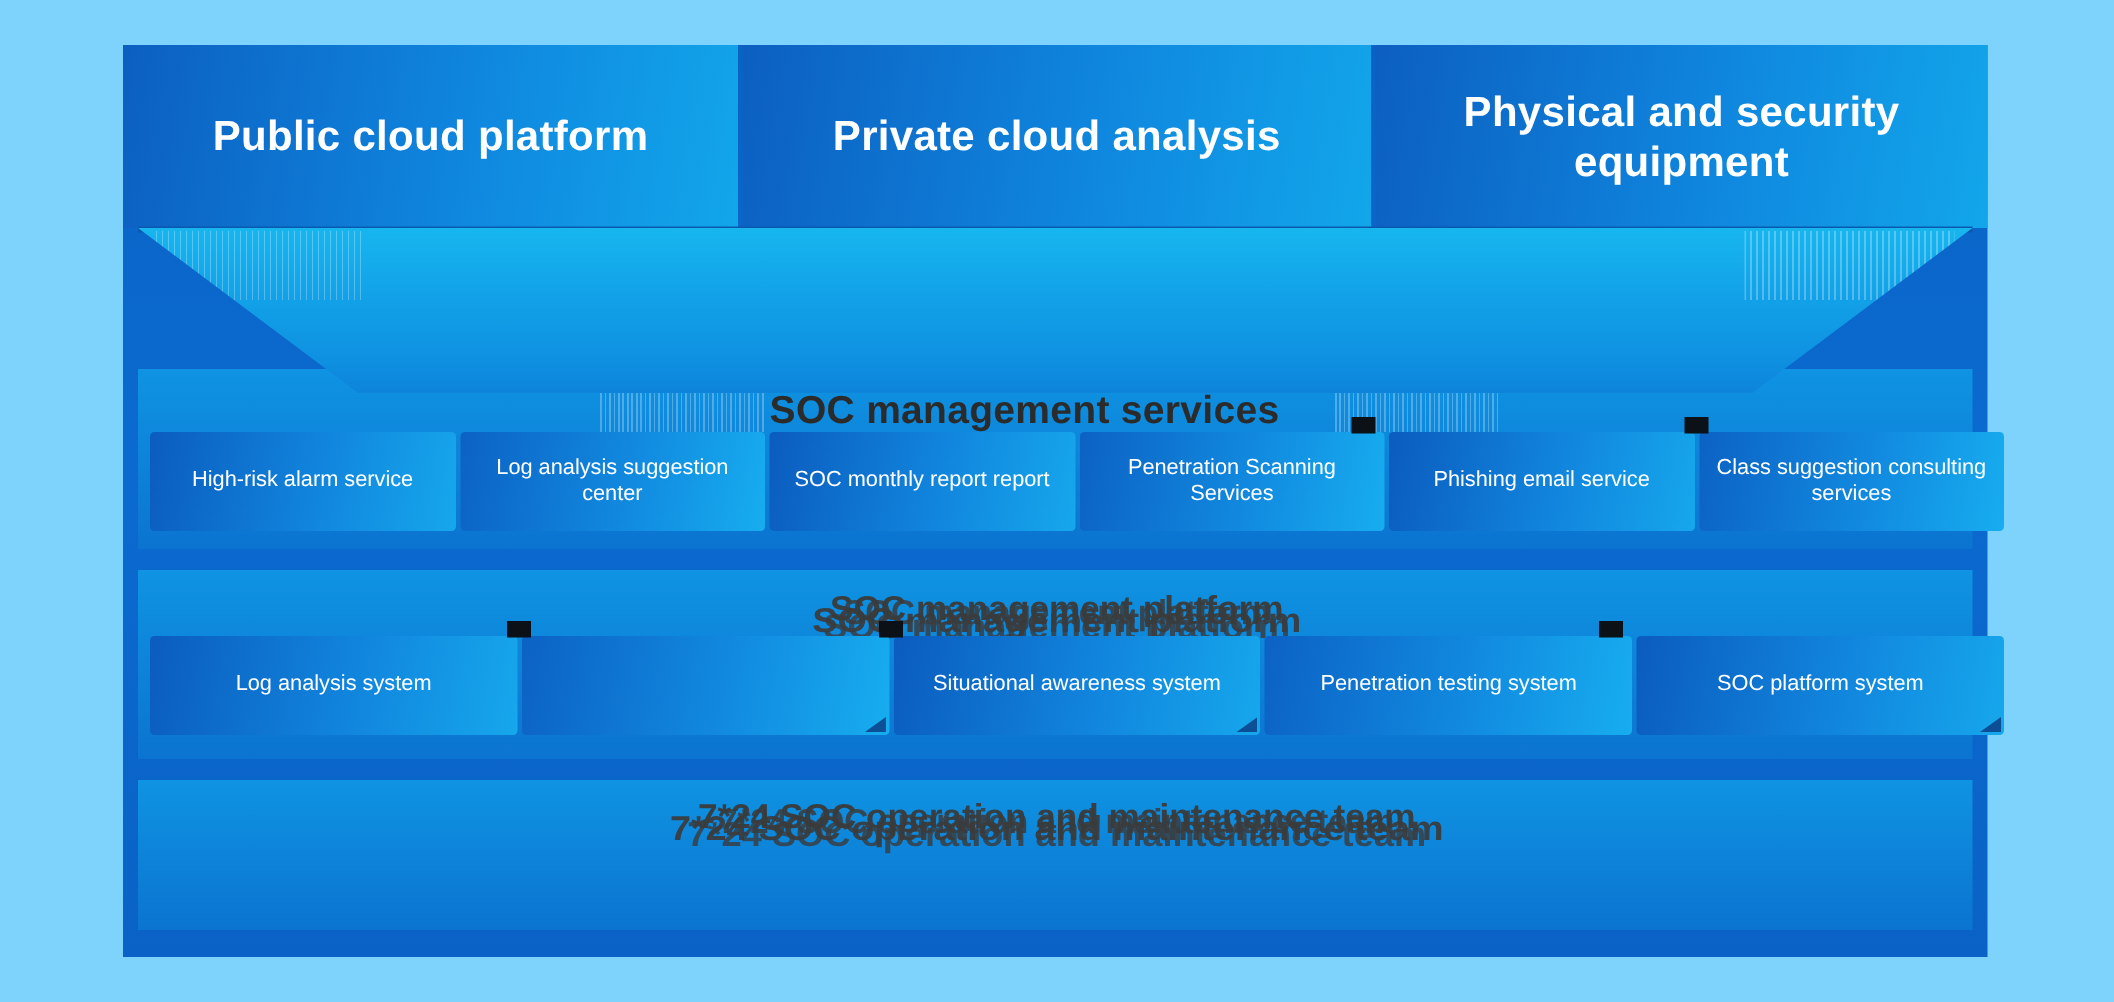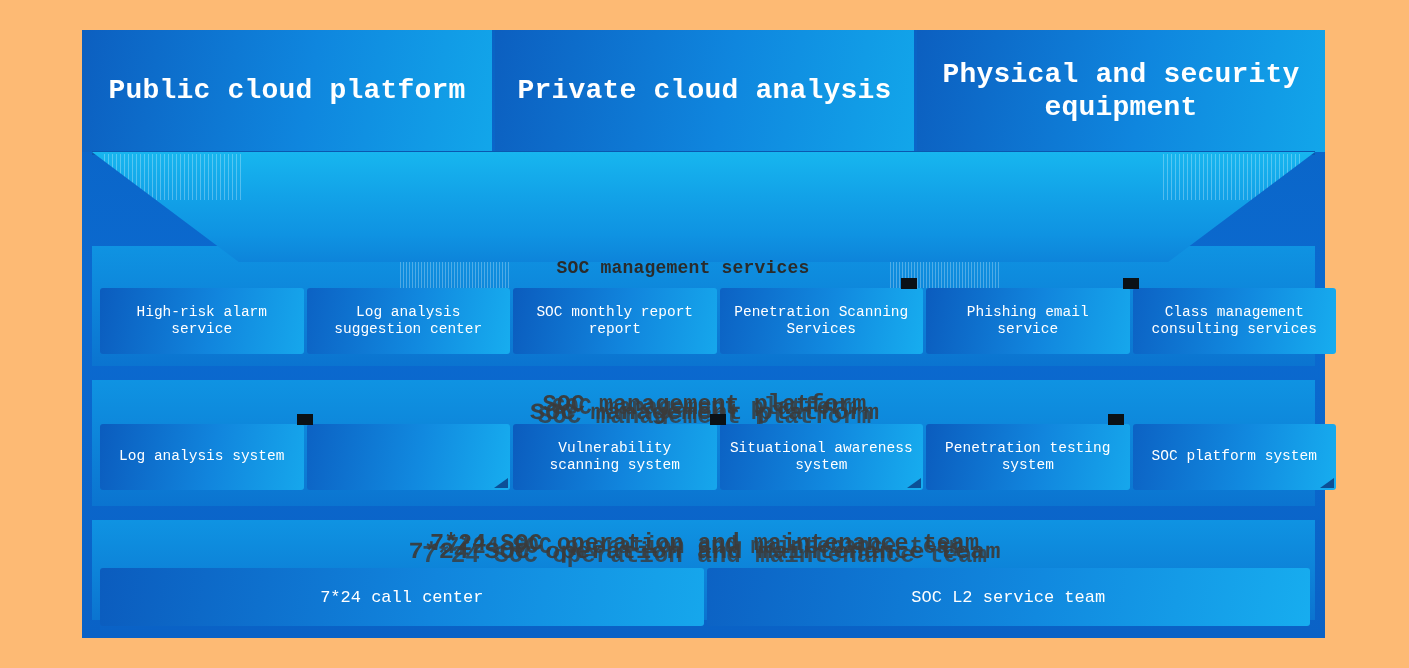--- a/index.html
+++ b/index.html
@@ -8,22 +8,21 @@
     height: 668px;
     background: #000000;
     font-family: "Liberation Sans", sans-serif;
     overflow: hidden;
   }
 
   #stage {
     position: relative;
     width: 1409px;
     height: 668px;
-    background: #fdba74;
-    font-family: Liberation Mono, monospace;
+    background: #7dd3fc;
   }
 
   
   .panel {
     position: absolute;
     left: 82px;
     top: 30px;
     width: 1243px;
     height: 608px;
     background: linear-gradient(180deg, #0a63c4 0%, #0b6ad0 45%, #0a62c6 100%);
@@ -116,21 +115,21 @@
   }
   .funnel-stripes.rt { left: auto; right: 12px; }
 
   
   .band-title {
     position: absolute;
     left: 0;
     width: 1366px;
     text-align: center;
     color: #2b2b2b;
-    font-size: 18px;
+    font-size: 26px;
     font-weight: bold;
     letter-spacing: .2px;
   }
   .band-title.t1 { top: 258px; }
   .glitch-stack {
     position: absolute;
     left: 0;
     width: 1409px;
     text-align: center;
     pointer-events: none;
@@ -295,43 +294,40 @@
     </div>
     <div class="card">
       <span class="card-tab"></span>
       <span>Penetration Scanning Services</span>
     </div>
     <div class="card">
       <span>Phishing email service</span>
     </div>
     <div class="card">
       <span class="card-tab" style="right:auto;left:-10px;"></span>
-      <span>Class management consulting services</span>
+      <span>Class suggestion consulting services</span>
     </div>
   </div>
 
   <div class="glitch-stack" style="top:392px;">
     <span class="g-a">SOC management platform</span>
     <span class="g-b">SOC management platform</span>
     <span class="g-c">SOC management platform</span>
     <span class="g-d">SOC management platform</span>
   </div>
 
   <div class="card-row r2">
     <div class="card">
       <span>Log analysis system</span>
     </div>
     <div class="card">
       <span class="card-tab" style="right:auto;left:-10px;"></span>
       <span class="card-corner"></span>
     </div>
     <div class="card">
-      <span>Vulnerability scanning system</span>
-    </div>
-    <div class="card">
       <span class="card-tab" style="right:auto;left:-10px;"></span>
       <span>Situational awareness system</span>
       <span class="card-corner"></span>
     </div>
     <div class="card">
       <span class="card-tab"></span>
       <span>Penetration testing system</span>
     </div>
     <div class="card">
       <span>SOC platform system</span>
@@ -339,22 +335,14 @@
     </div>
   </div>
 
   <div class="glitch-stack" style="top:531px;">
     <span class="g-a">7*24 SOC operation and maintenance team</span>
     <span class="g-b">7*24 SOC operation and maintenance team</span>
     <span class="g-c">7*24 SOC operation and maintenance team</span>
     <span class="g-d">7*24 SOC operation and maintenance team</span>
   </div>
 
-  <div class="bottom-row">
-    <div class="bigcard">
-      <span>7*24 call center</span>
-    </div>
-    <div class="bigcard second">
-      <span>SOC L2 service team</span>
-    </div>
-  </div>
 
 </div>
 
 </body></html>

